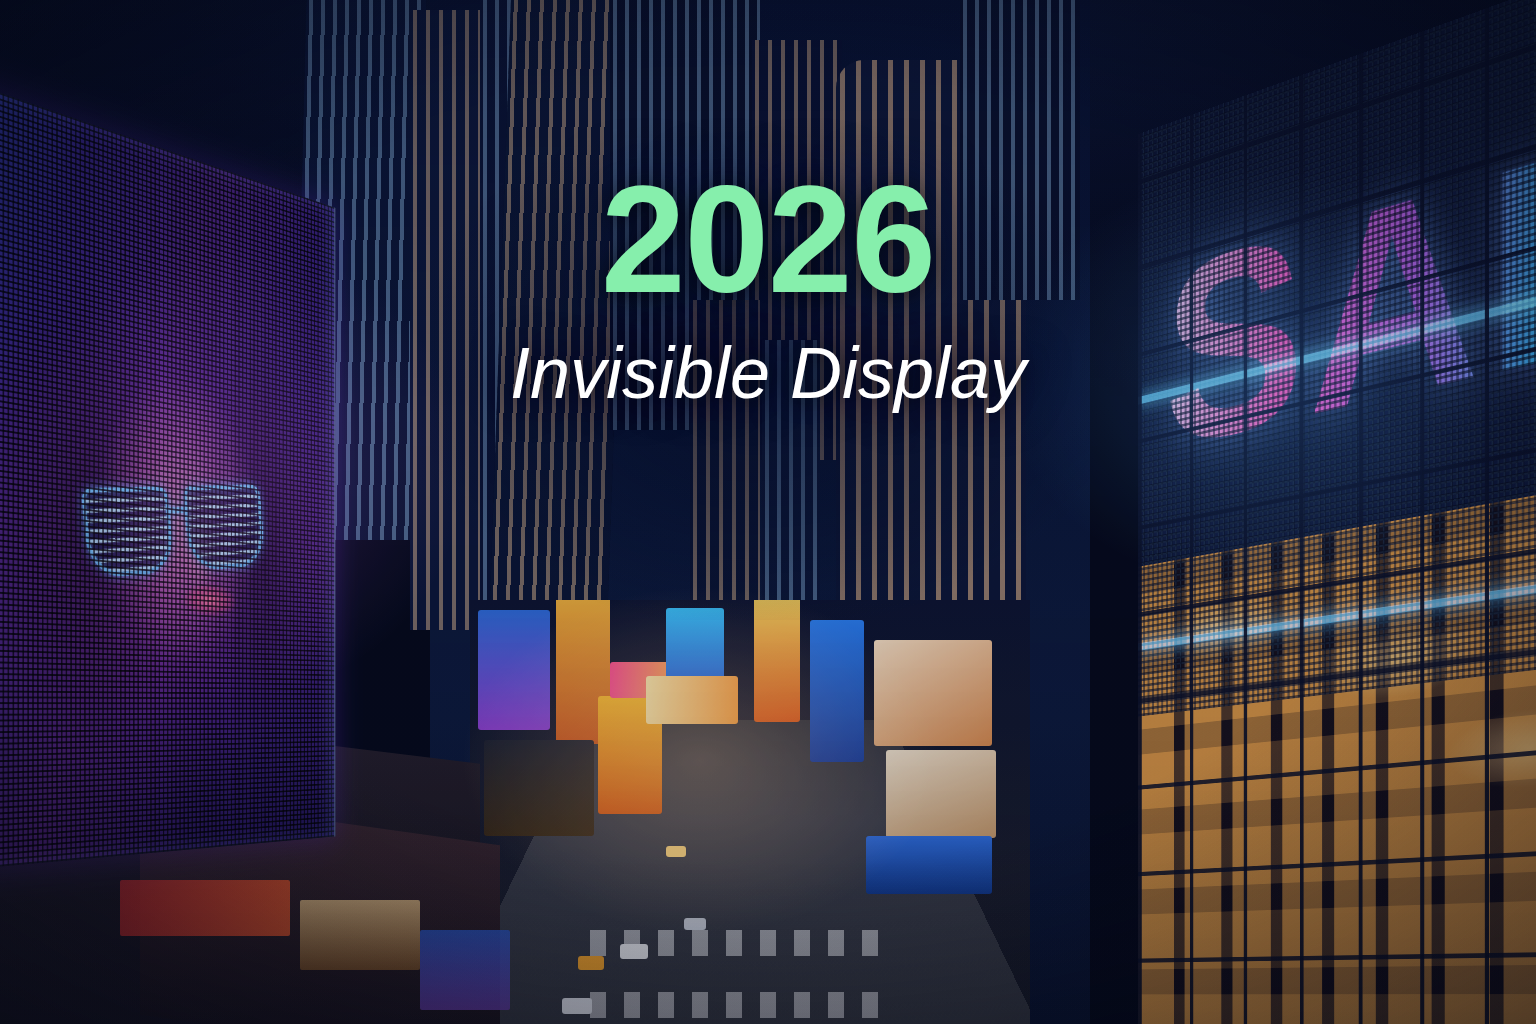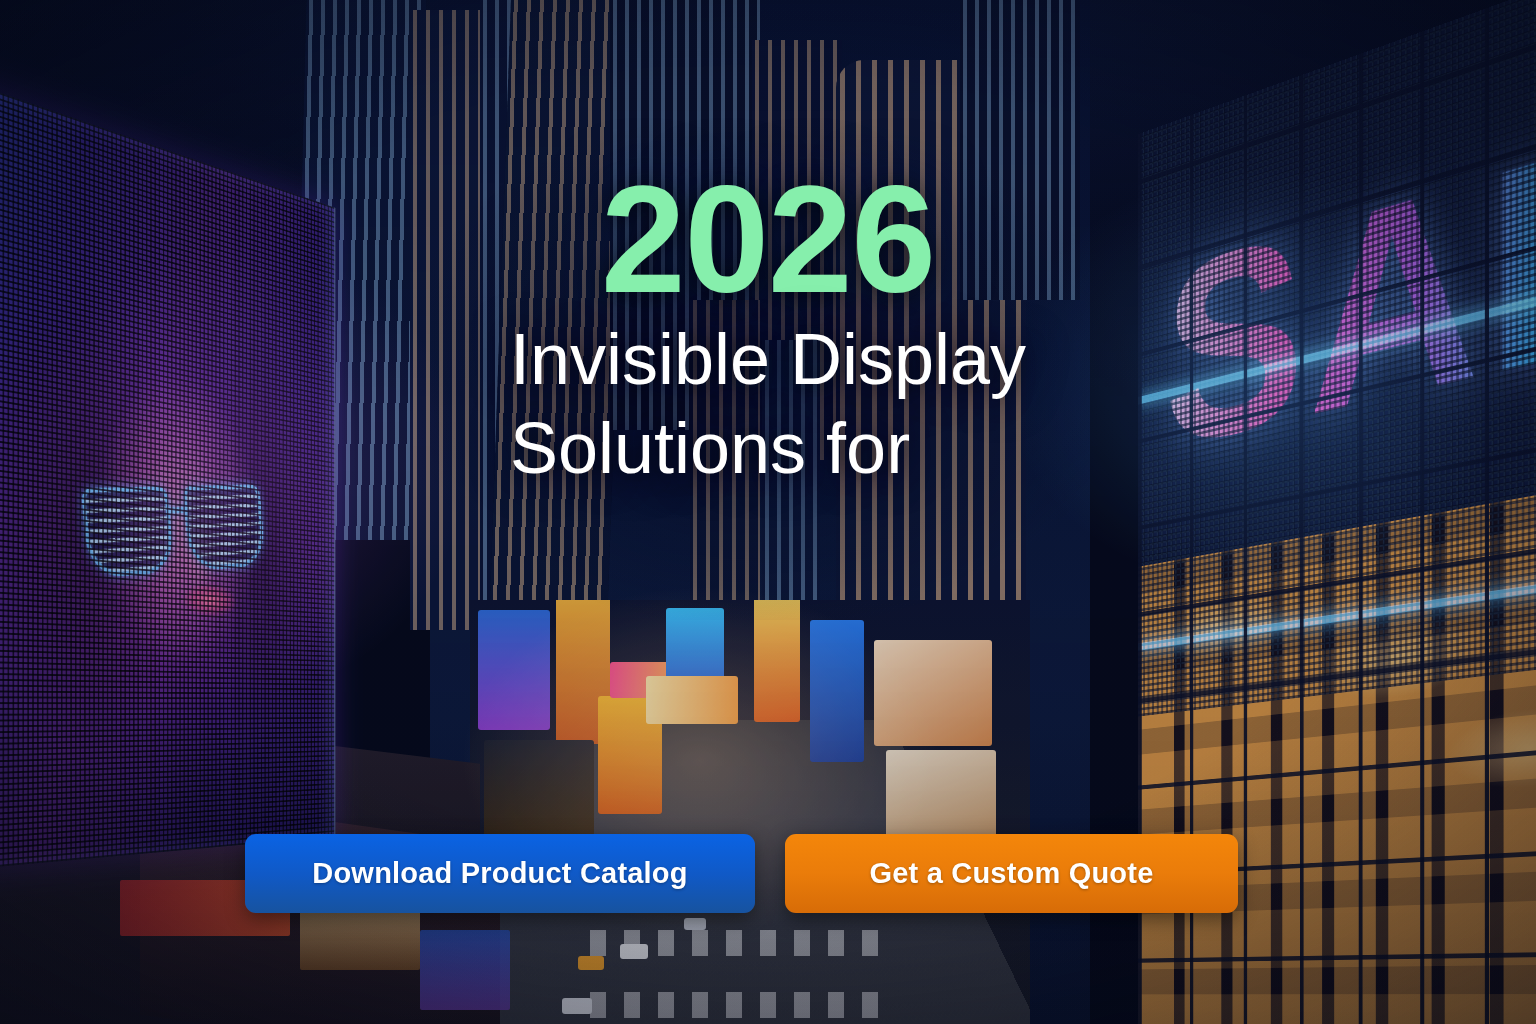--- a/index.html
+++ b/index.html
@@ -284,27 +284,29 @@
   .year{
     margin-top:163px;
     font-size:152px;
     font-weight:bold;
     line-height:1;
     color:#86efac;
     letter-spacing:-1px;
     text-shadow:0 3px 26px rgba(0,0,0,.62), 0 0 60px rgba(10,20,60,.6);
   }
   .headline{
+    margin-top:14px;
     font-size:72px;
     font-weight:300;
     line-height:1.24;
     color:#ffffff;
-    text-align:left;
+    text-align:right;
     letter-spacing:0px;
     text-shadow:0 2px 20px rgba(0,0,0,.58), 0 0 44px rgba(8,16,48,.55);
+    font-style:italic;
   }
   .headline .ln{ display:block; }
 
   .cta-row{
     position:absolute; left:245px; top:834px;
     display:flex; align-items:center; gap:30px;
   }
   .btn{
     border:none; cursor:pointer;
     height:79px;
@@ -406,22 +408,17 @@
     <div class="vignette"></div>
     <div class="copy-scrim"></div>
   </div>
 
   <div class="content">
 
     <div class="year">2026</div>
 
     <h1 class="headline">
       <span class="ln">Invisible Display</span>
-      <span class="ln">Solutions for</span>
     </h1>
   </div>
 
-  <div class="cta-row">
-    <button class="btn btn-primary">Download Product Catalog</button>
-    <button class="btn btn-secondary">Get a Custom Quote</button>
-  </div>
 
 </div>
 
 </body></html>

